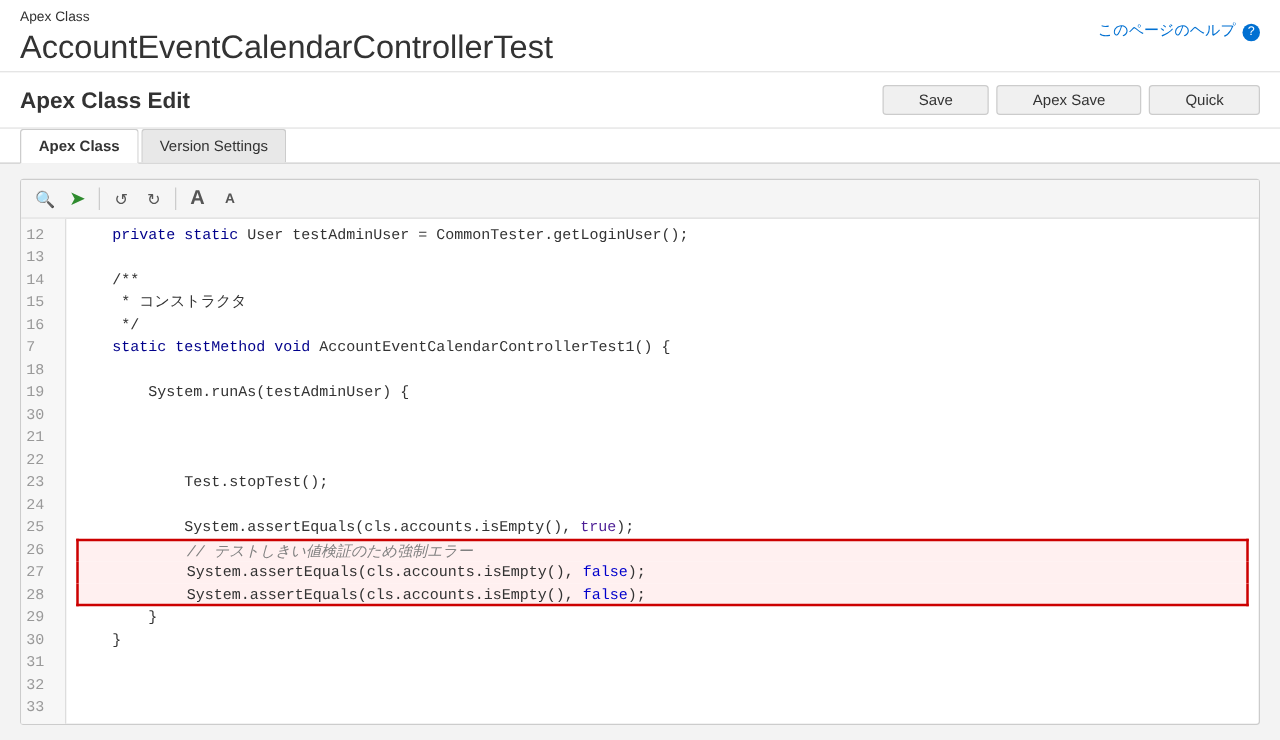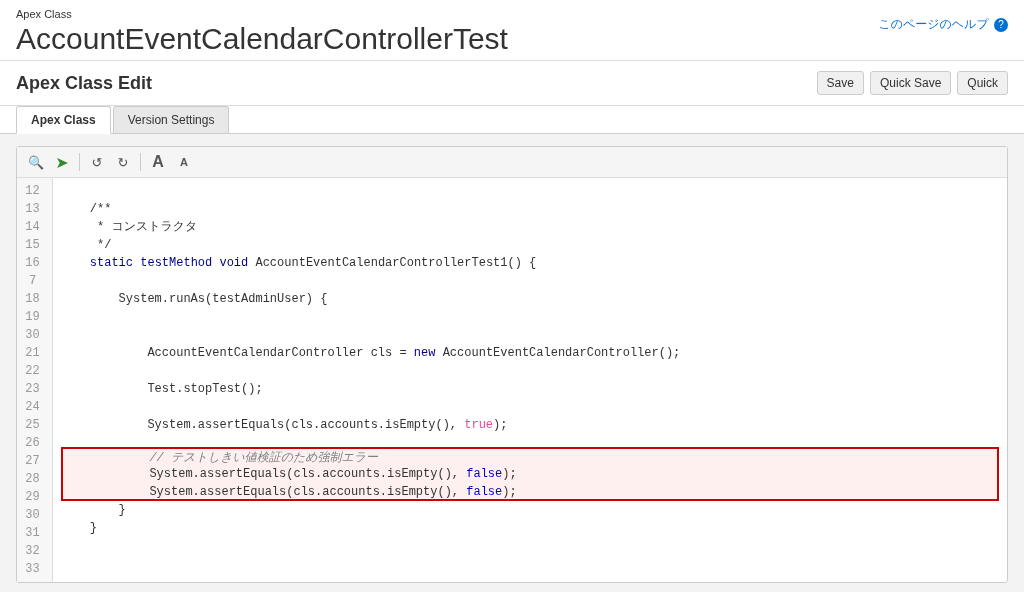--- a/index.html
+++ b/index.html
@@ -13,21 +13,21 @@
       background: #fff;
       padding: 8px 16px 4px 16px;
       border-bottom: 1px solid #ddd;
     }
     .breadcrumb {
       font-size: 11px;
       color: #333;
       margin-bottom: 2px;
     }
     .page-title {
-      font-size: 30px;
+      font-size: 26px;
       font-weight: normal;
       color: #333;
     }
     .help-link {
       float: right;
       font-size: 12px;
       color: #0070d2;
       text-decoration: none;
       margin-top: 8px;
     }
@@ -51,21 +51,21 @@
       align-items: center;
     }
     .toolbar-title {
       font-weight: bold;
       font-size: 18px;
       flex: 1;
     }
     .btn {
       border: 1px solid #ccc;
       background: #f0f0f0;
-      padding: 4px 9px;
+      padding: 4px 28px;
       cursor: pointer;
       border-radius: 3px;
       font-size: 12px;
       margin-left: 6px;
       color: #333;
       text-align: center;
     }
     .tabs-bar {
       background: #fff;
       padding: 0 16px;
@@ -129,60 +129,60 @@
     .code-area {
       display: flex;
       font-family: 'Courier New', monospace;
       font-size: 12px;
       line-height: 18px;
     }
     .line-numbers {
       background: #f7f7f7;
       border-right: 1px solid #ddd;
       padding: 4px 8px 4px 4px;
-      text-align: center;
+      text-align: left;
       color: #999;
       user-select: none;
       min-width: 36px;
     }
     .line-numbers div {
       height: 18px;
       line-height: 18px;
     }
     .code-lines {
       padding: 4px 8px;
       flex: 1;
       overflow: hidden;
     }
     .code-line {
       height: 18px;
       line-height: 18px;
       white-space: pre;
     }
     .kw-blue { color: #00008b; }
     .comment { color: #808080; font-style: italic; }
-    .kw-true { color: #ec4899; }
+    .kw-true { color: #4c1d95; }
     .kw-false { color: #0000cc; }
   </style>
 </head>
 <body>
 
 <div class="page-header">
   <a class="help-link">
     <span>このページのヘルプ</span>
     <span class="help-icon">?</span>
   </a>
   <div class="breadcrumb">Apex Class</div>
   <div class="page-title">AccountEventCalendarControllerTest</div>
 </div>
 
 <div class="toolbar">
   <div class="toolbar-title">Apex Class Edit</div>
   <button class="btn">Save</button>
-  <button class="btn">Quick Save</button>
+  <button class="btn">Apex Save</button>
   <button class="btn">Quick</button>
 </div>
 
 <div class="tabs-bar">
   <div class="tab active">Apex Class</div>
   <div class="tab">Version Settings</div>
 </div>
 
 <div class="editor-container">
   <div class="editor-toolbar">
@@ -226,34 +226,34 @@
         <div>26</div>
         <div>27</div>
         <div>28</div>
         <div>29</div>
         <div>30</div>
         <div>31</div>
         <div>32</div>
         <div>33</div>
       </div>
     <div class="code-lines" id="code-lines">
+        <div class="code-line">    <span class="kw-blue">private</span> <span class="kw-blue">static</span> User testAdminUser = CommonTester.getLoginUser();</div>
         <div class="code-line"></div>
         <div class="code-line">    /**</div>
         <div class="code-line">     * コンストラクタ</div>
         <div class="code-line">     */</div>
         <div class="code-line">    <span class="kw-blue">static</span> <span class="kw-blue">testMethod</span> <span class="kw-blue">void</span> AccountEventCalendarControllerTest1() {</div>
         <div class="code-line"></div>
         <div class="code-line">        System.runAs(testAdminUser) {</div>
         <div class="code-line"></div>
         <div class="code-line"></div>
-        <div class="code-line">            AccountEventCalendarController cls = <span class="kw-blue">new</span> AccountEventCalendarController();</div>
         <div class="code-line"></div>
         <div class="code-line">            Test.stopTest();</div>
         <div class="code-line"></div>
         <div class="code-line">            System.assertEquals(cls.accounts.isEmpty(), <span class="kw-true">true</span>);</div>
-        <div class="code-line" style="background: rgb(255, 240, 240); border-left: 2px solid rgb(204, 0, 0); border-right: 2px solid rgb(204, 0, 0); border-top: 2px solid rgb(204, 0, 0); margin-top: 13px;">            <span class="comment">// テストしきい値検証のため強制エラー</span></div>
+        <div class="code-line" style="background: rgb(255, 240, 240); border-left: 2px solid rgb(204, 0, 0); border-right: 2px solid rgb(204, 0, 0); border-top: 2px solid rgb(204, 0, 0);">            <span class="comment">// テストしきい値検証のため強制エラー</span></div>
         <div class="code-line" style="border-left: 2px solid rgb(204, 0, 0); border-right: 2px solid rgb(204, 0, 0); background: rgb(255, 240, 240);">            System.assertEquals(cls.accounts.isEmpty(), <span class="kw-false">false</span>);</div>
         <div class="code-line" style="border-left: 2px solid rgb(204, 0, 0); border-right: 2px solid rgb(204, 0, 0); border-bottom: 2px solid rgb(204, 0, 0); background: rgb(255, 240, 240);">            System.assertEquals(cls.accounts.isEmpty(), <span class="kw-false">false</span>);</div>
         <div class="code-line">        }</div>
         <div class="code-line">    }</div>
       </div>
   </div>
 </div>
 
 </body></html>

